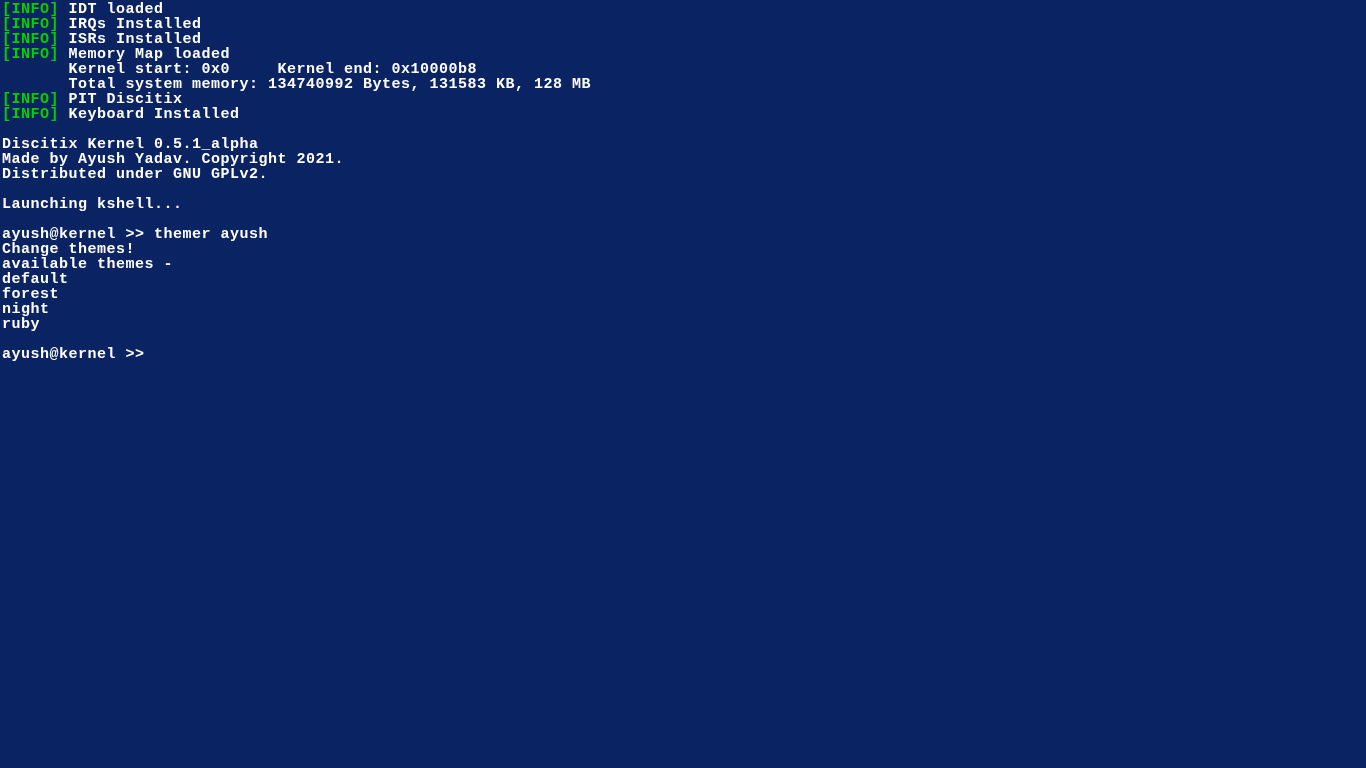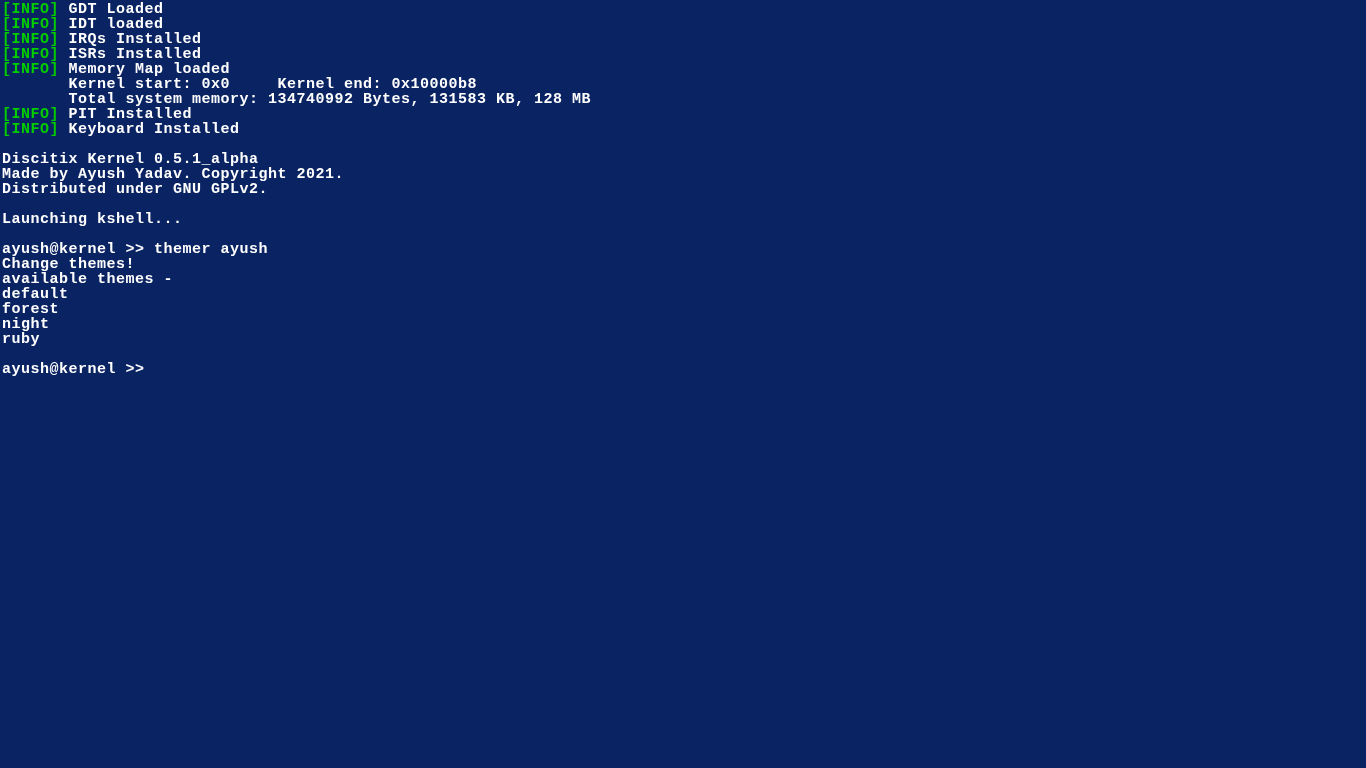--- a/index.html
+++ b/index.html
@@ -30,28 +30,27 @@
       color: #00cc00;
     }
     .white {
       color: #ffffff;
     }
   </style>
 </head>
 <body>
 
 <div>
-  <div class="line"><span class="bracket">[</span><span class="info">INFO</span><span class="bracket">]</span><span class="white"> </span><span class="white">GDT Loaded</span></div>
   <div class="line"><span class="bracket">[</span><span class="info">INFO</span><span class="bracket">]</span><span class="white"> </span><span class="white">IDT loaded</span></div>
   <div class="line"><span class="bracket">[</span><span class="info">INFO</span><span class="bracket">]</span><span class="white"> </span><span class="white">IRQs Installed</span></div>
   <div class="line"><span class="bracket">[</span><span class="info">INFO</span><span class="bracket">]</span><span class="white"> </span><span class="white">ISRs Installed</span></div>
   <div class="line"><span class="bracket">[</span><span class="info">INFO</span><span class="bracket">]</span><span class="white"> </span><span class="white">Memory Map loaded</span></div>
   <div class="line white">       Kernel start: 0x0     Kernel end: 0x10000b8</div>
   <div class="line white">       Total system memory: 134740992 Bytes, 131583 KB, 128 MB</div>
-  <div class="line"><span class="bracket">[</span><span class="info">INFO</span><span class="bracket">]</span><span class="white"> </span><span class="white">PIT Installed</span></div>
+  <div class="line"><span class="bracket">[</span><span class="info">INFO</span><span class="bracket">]</span><span class="white"> </span><span class="white">PIT Discitix</span></div>
   <div class="line"><span class="bracket">[</span><span class="info">INFO</span><span class="bracket">]</span><span class="white"> </span><span class="white">Keyboard Installed</span></div>
   <div class="line">&nbsp;</div>
   <div class="line white">Discitix Kernel 0.5.1_alpha</div>
   <div class="line white">Made by Ayush Yadav. Copyright 2021.</div>
   <div class="line white">Distributed under GNU GPLv2.</div>
   <div class="line">&nbsp;</div>
   <div class="line white">Launching kshell...</div>
   <div class="line">&nbsp;</div>
   <div class="line"><span class="white">ayush@kernel &gt;&gt; </span><span class="white">themer ayush</span></div>
   <div class="line white">Change themes!</div>

